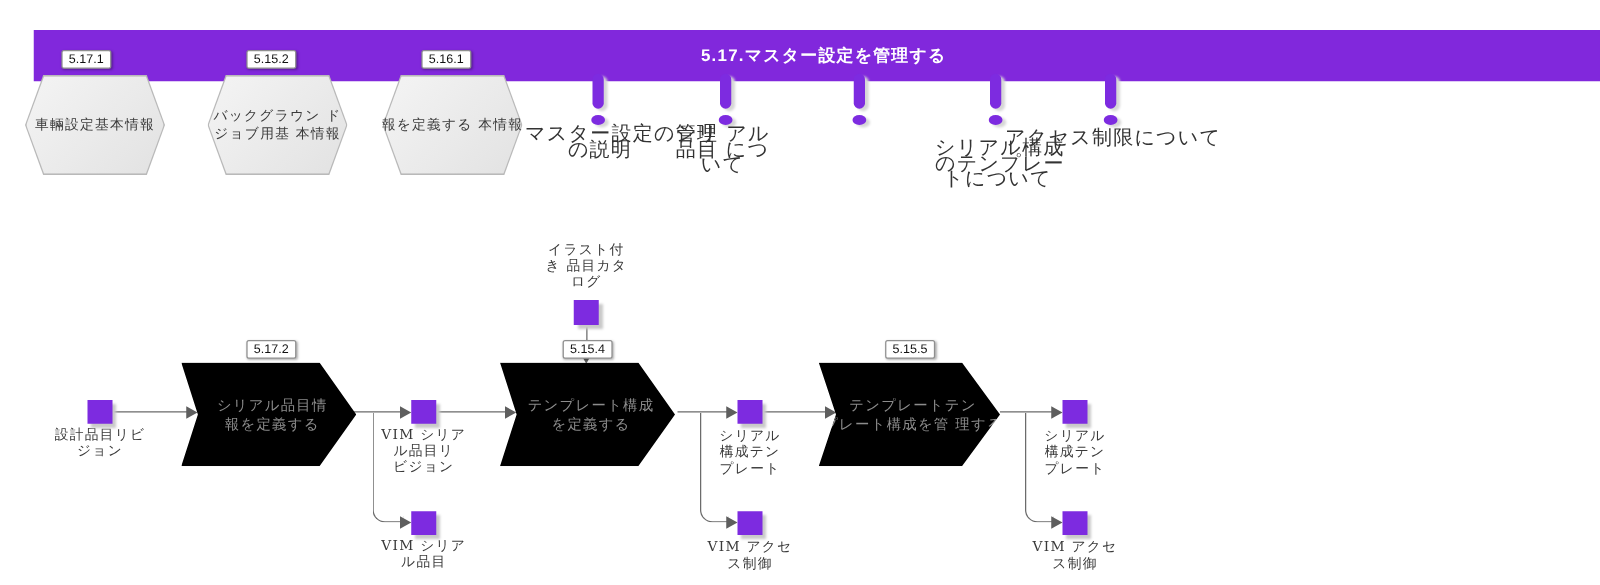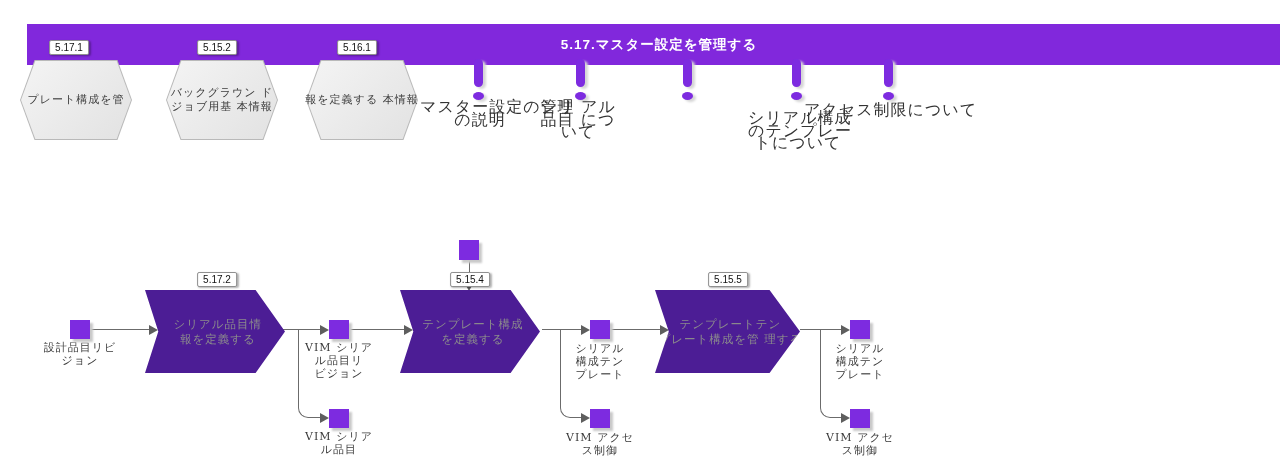--- a/index.html
+++ b/index.html
@@ -18,21 +18,21 @@
           filter:drop-shadow(3px 3px 3px #cfcfcf);}
   .hex-bg-inner{position:absolute;inset:1px;background:linear-gradient(135deg,#f4f4f4,#e2e2e2);
           clip-path:polygon(0% 50%,13% 0%,87% 0%,100% 50%,87% 100%,13% 100%);}
   .hex-label{position:absolute;inset:0;display:flex;align-items:center;justify-content:center;
           text-align:center;font-size:11px;line-height:14px;color:#3b3b3b;letter-spacing:1px;white-space:nowrap;}
   .note-icon{position:absolute;top:59px;width:11px;filter:drop-shadow(3px 2px 1px #d6d6d6);}
   .note-bar{width:9px;height:28px;border-radius:4.5px;background:#7D2BE0;margin:0 auto;}
   .note-dot{width:11px;height:8px;border-radius:50%;background:#7D2BE0;margin-top:5px;}
   .note-label{position:absolute;text-align:center;font-size:16px;line-height:12.5px;color:#333;
           letter-spacing:1px;white-space:nowrap;}
-  .chev{position:absolute;top:290px;height:83px;background:#4c1d95;
+  .chev{position:absolute;top:290px;height:83px;background:#000000;
         clip-path:polygon(0% 0%,79% 0%,100% 50%,79% 100%,0% 100%,9.5% 50%);
         filter:drop-shadow(4px 4px 3px #c8c8c8);}
   .chev-label{position:absolute;left:10%;right:6%;top:0;bottom:0;display:flex;align-items:center;
         justify-content:center;text-align:center;font-size:11.5px;line-height:14.5px;color:#8c8c8c;
         letter-spacing:1px;white-space:nowrap;}
   .sq{position:absolute;width:20px;height:19px;background:#7D2BE0;box-shadow:3px 3px 2px #c9c9c9;z-index:5;}
   .sq-label{position:absolute;width:100px;text-align:center;font-size:11px;line-height:13px;
         color:#3a3a3a;letter-spacing:1px;white-space:nowrap;}
   .hl{position:absolute;height:1px;background:#6b6b6b;}
   .vl{position:absolute;width:1px;background:#6b6b6b;}
@@ -52,21 +52,21 @@
     <span>5.17.マスター設定を管理する</span>
   </div>
 
   <div class="tag" style="left:69px;top:40px">5.17.1</div>
   <div class="tag" style="left:217px;top:40px">5.15.2</div>
   <div class="tag" style="left:357px;top:40px">5.16.1</div>
 
   <div class="hex" style="left:20px">
     <div class="hex-bg"></div>
     <div class="hex-bg-inner"></div>
-    <div class="hex-label">プレート構成を管</div>
+    <div class="hex-label">車輛設定基本情報</div>
   </div>
   <div class="hex" style="left:166px">
     <div class="hex-bg"></div>
     <div class="hex-bg-inner"></div>
     <div class="hex-label">バックグラウン ド<br>ジョブ用基 本情報</div>
   </div>
   <div class="hex" style="left:306px">
     <div class="hex-bg"></div>
     <div class="hex-bg-inner"></div>
     <div class="hex-label">報を定義する 本情報</div>
@@ -144,18 +144,19 @@
   <div class="sq" style="left:329px;top:409px"></div>
   <div class="sq" style="left:459px;top:240px;height:20px"></div>
   <div class="sq" style="left:590px;top:320px"></div>
   <div class="sq" style="left:590px;top:409px"></div>
   <div class="sq" style="left:850px;top:320px"></div>
   <div class="sq" style="left:850px;top:409px"></div>
 
   <div class="sq-label" style="left:30px;top:341px">設計品目リビ<br>ジョン</div>
   <div class="sq-label" style="left:289px;top:341px">VIM シリア<br>ル品目リ<br>ビジョン</div>
   <div class="sq-label" style="left:289px;top:430px">VIM シリア<br>ル品目</div>
+  <div class="sq-label" style="left:419px;top:193px">イラスト付<br>き 品目カタ<br>ログ</div>
   <div class="sq-label" style="left:550px;top:342px">シリアル<br>構成テン<br>プレート</div>
   <div class="sq-label" style="left:550px;top:431px">VIM アクセ<br>ス制御</div>
   <div class="sq-label" style="left:810px;top:342px">シリアル<br>構成テン<br>プレート</div>
   <div class="sq-label" style="left:810px;top:431px">VIM アクセ<br>ス制御</div>
 
 </div>
 
 </body></html>

